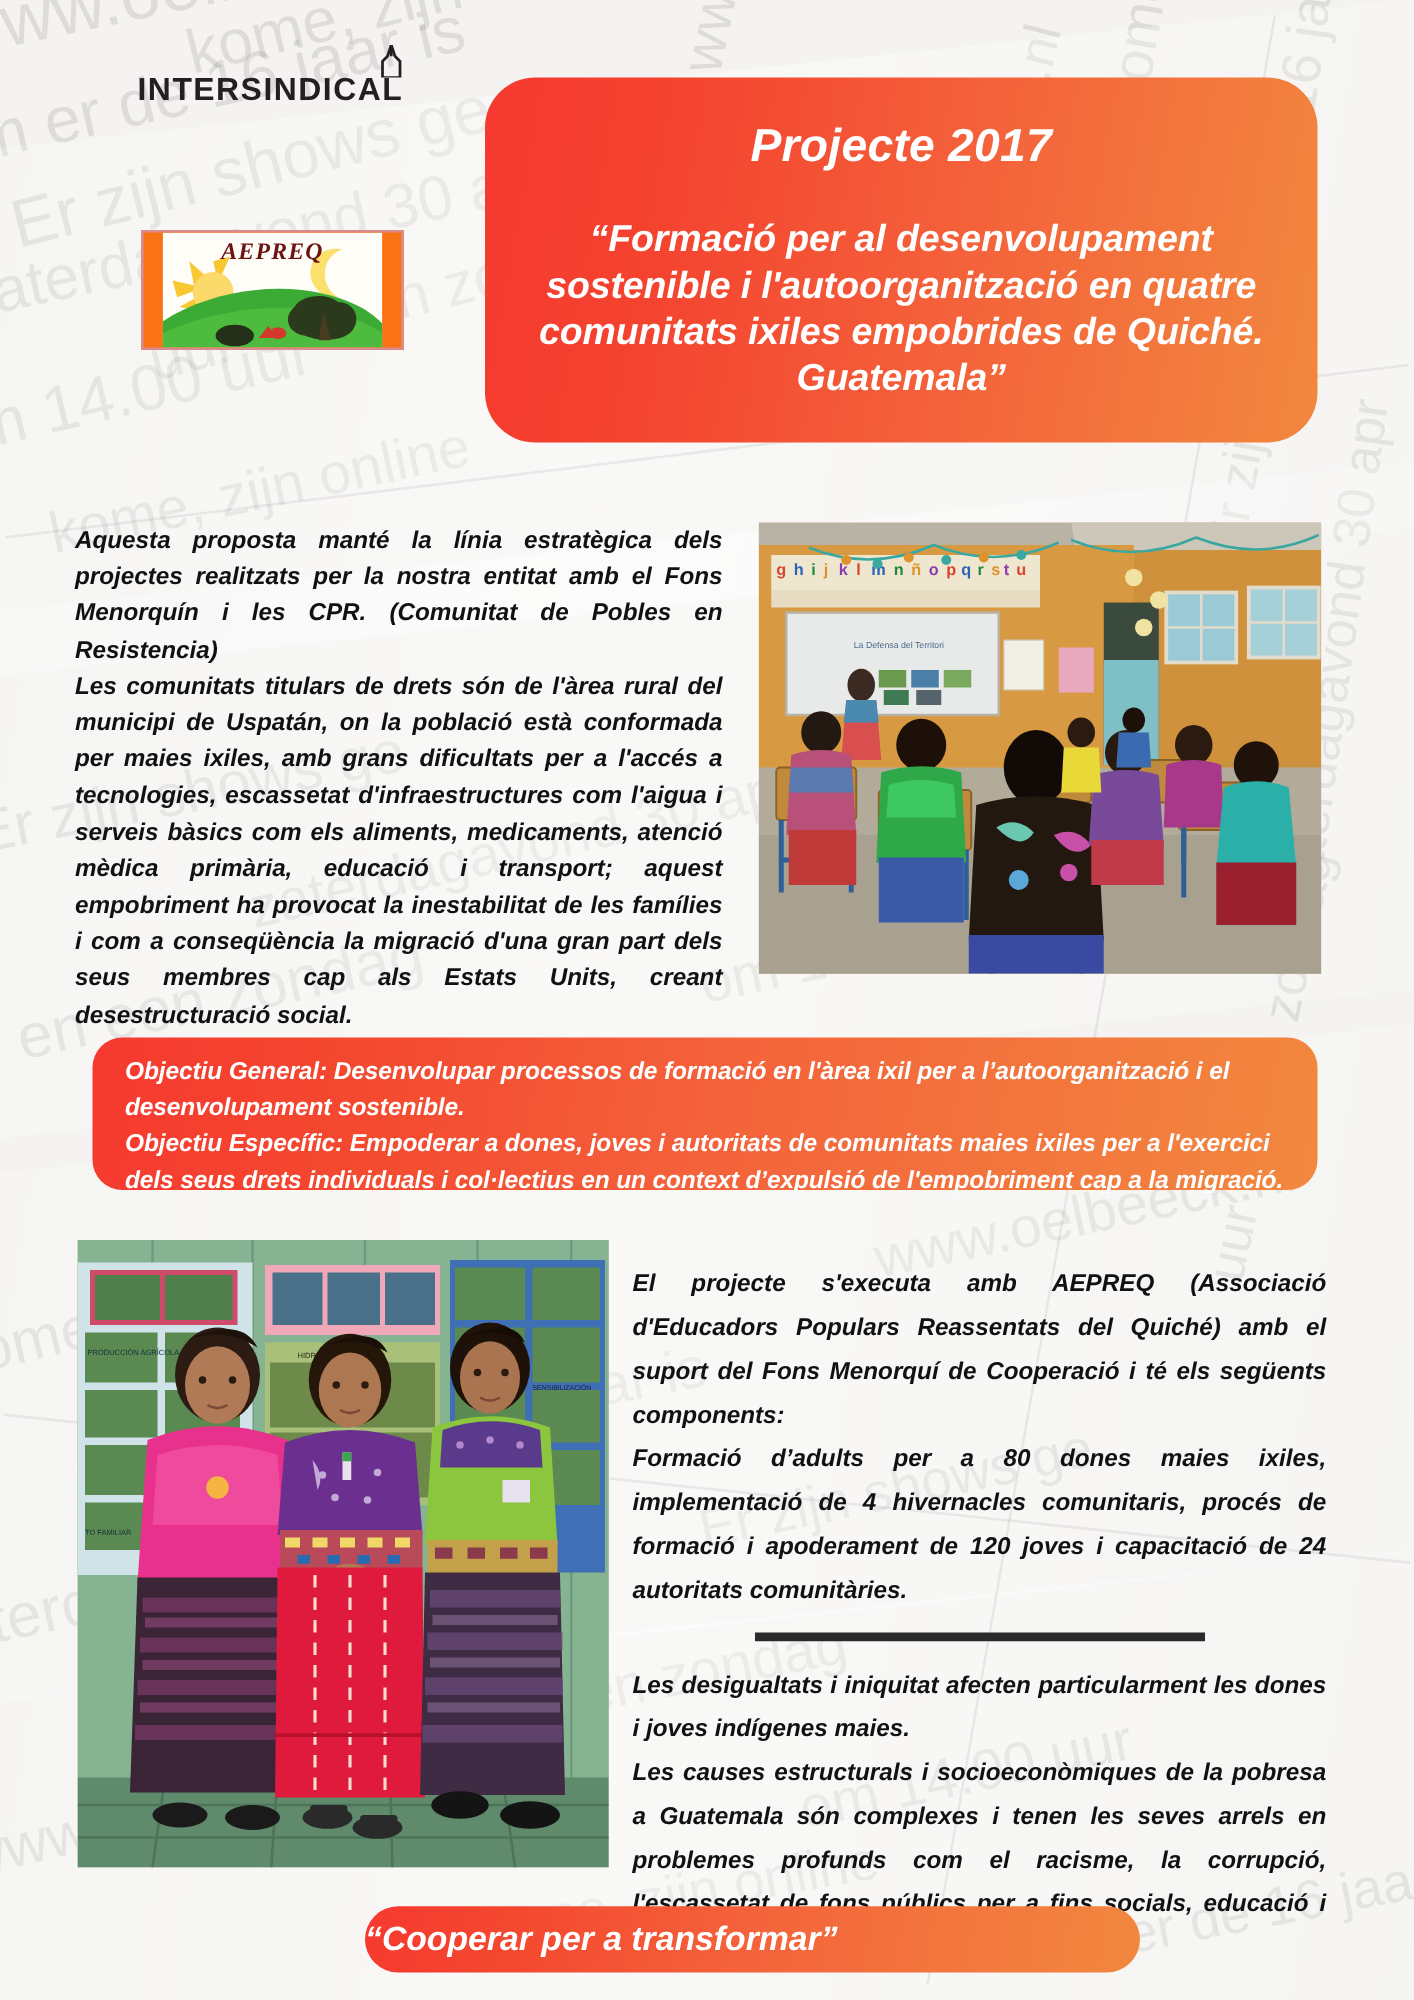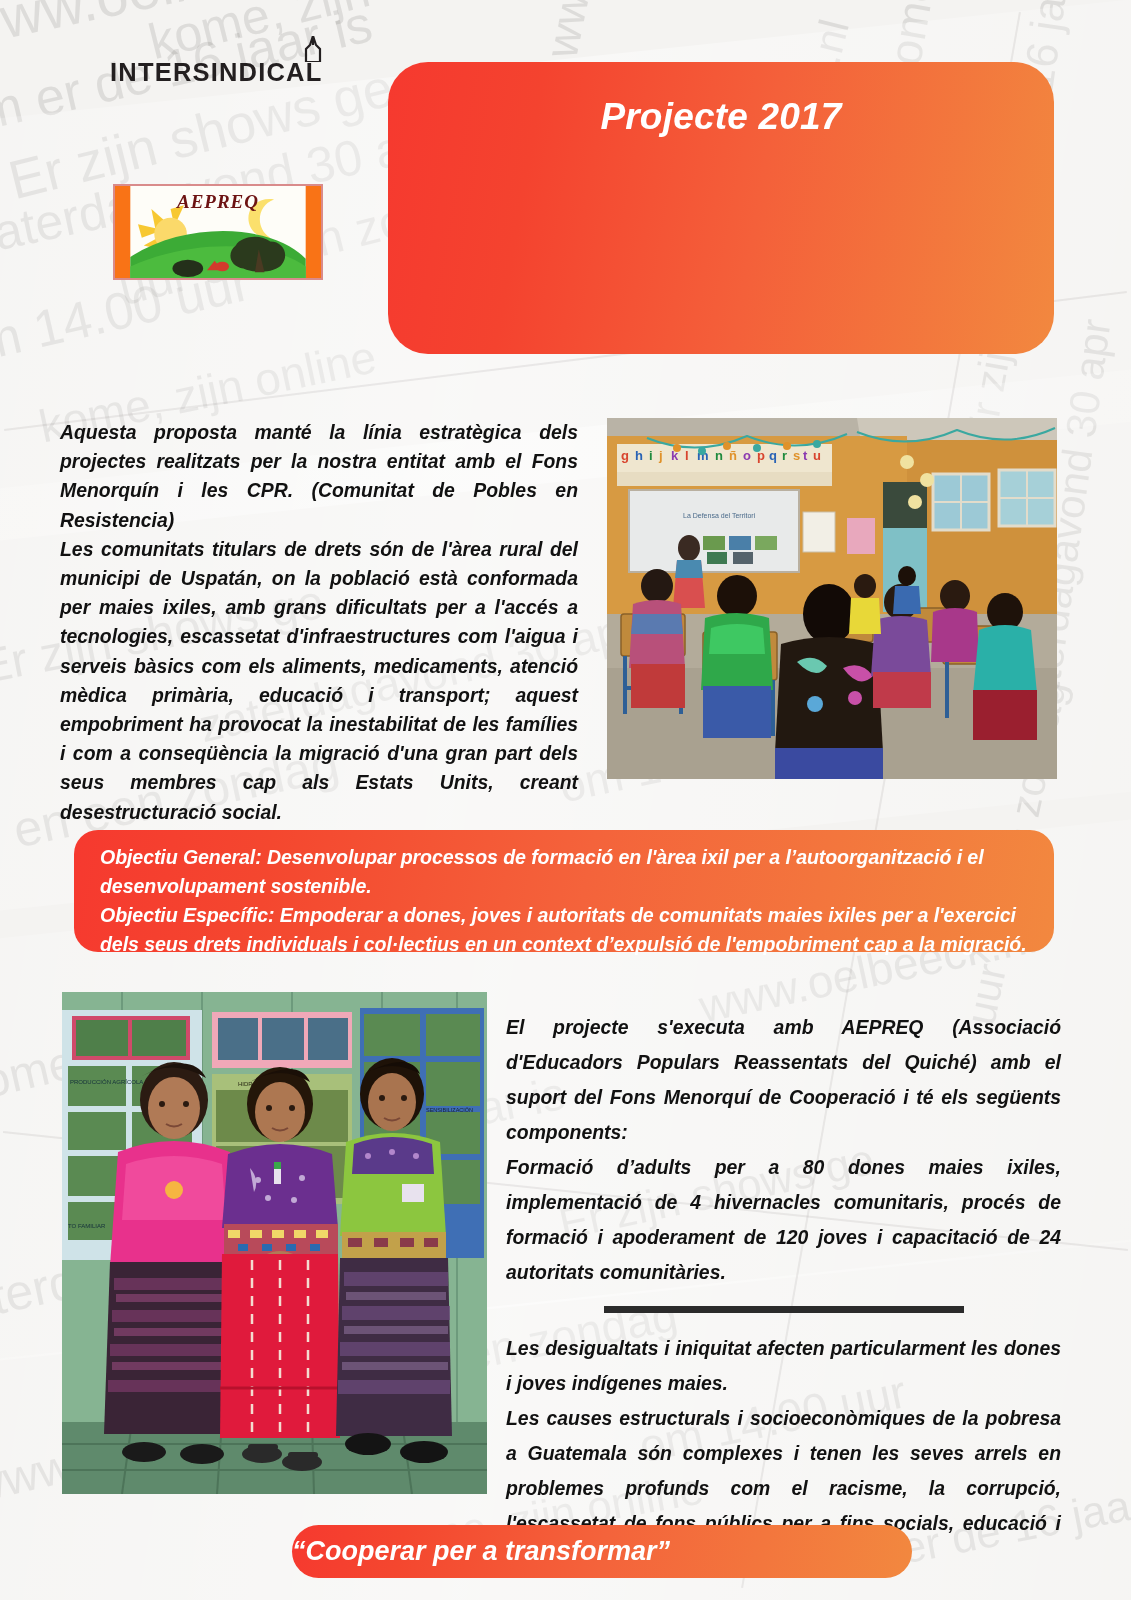--- a/index.html
+++ b/index.html
@@ -324,20 +324,21 @@
         <ellipse cx="60" cy="86" rx="16" ry="9" fill="#24301a"></ellipse>
         <path d="M88 78 L96 88 L80 88 Z" fill="#d33a2c"></path>
         <ellipse cx="96" cy="84" rx="7" ry="5" fill="#d33a2c"></ellipse>
       </svg>
       <div class="aepreq-title">AEPREQ</div>
     </div>
   </div>
 
   <div class="header-banner">
     <div class="header-year">Projecte 2017</div>
+    <div class="header-title">“Formació per al desenvolupament sostenible i l'autoorganització en quatre comunitats ixiles empobrides de Quiché. Guatemala”</div>
   </div>
 
   <div class="intro-text">
     <span>Aquesta proposta manté la línia estratègica dels projectes realitzats per la nostra entitat amb el Fons Menorquín i les CPR. (Comunitat de Pobles en Resistencia)</span><br>
     <span>Les comunitats titulars de drets són de l'àrea rural del municipi de Uspatán, on la població està conformada per maies ixiles, amb grans dificultats per a l'accés a tecnologies, escassetat d'infraestructures com l'aigua i serveis bàsics com els aliments, medicaments, atenció mèdica primària, educació i transport; aquest empobriment ha provocat la inestabilitat de les famílies i com a conseqüència la migració d'una gran part dels seus membres cap als Estats Units, creant desestructuració social.</span>
   </div>
 
   <div class="photo photo-classroom">
     <svg viewBox="0 0 450 361" style="width:100%;height:100%;display:block;">
       <rect width="450" height="361" fill="#c9913f"></rect>

